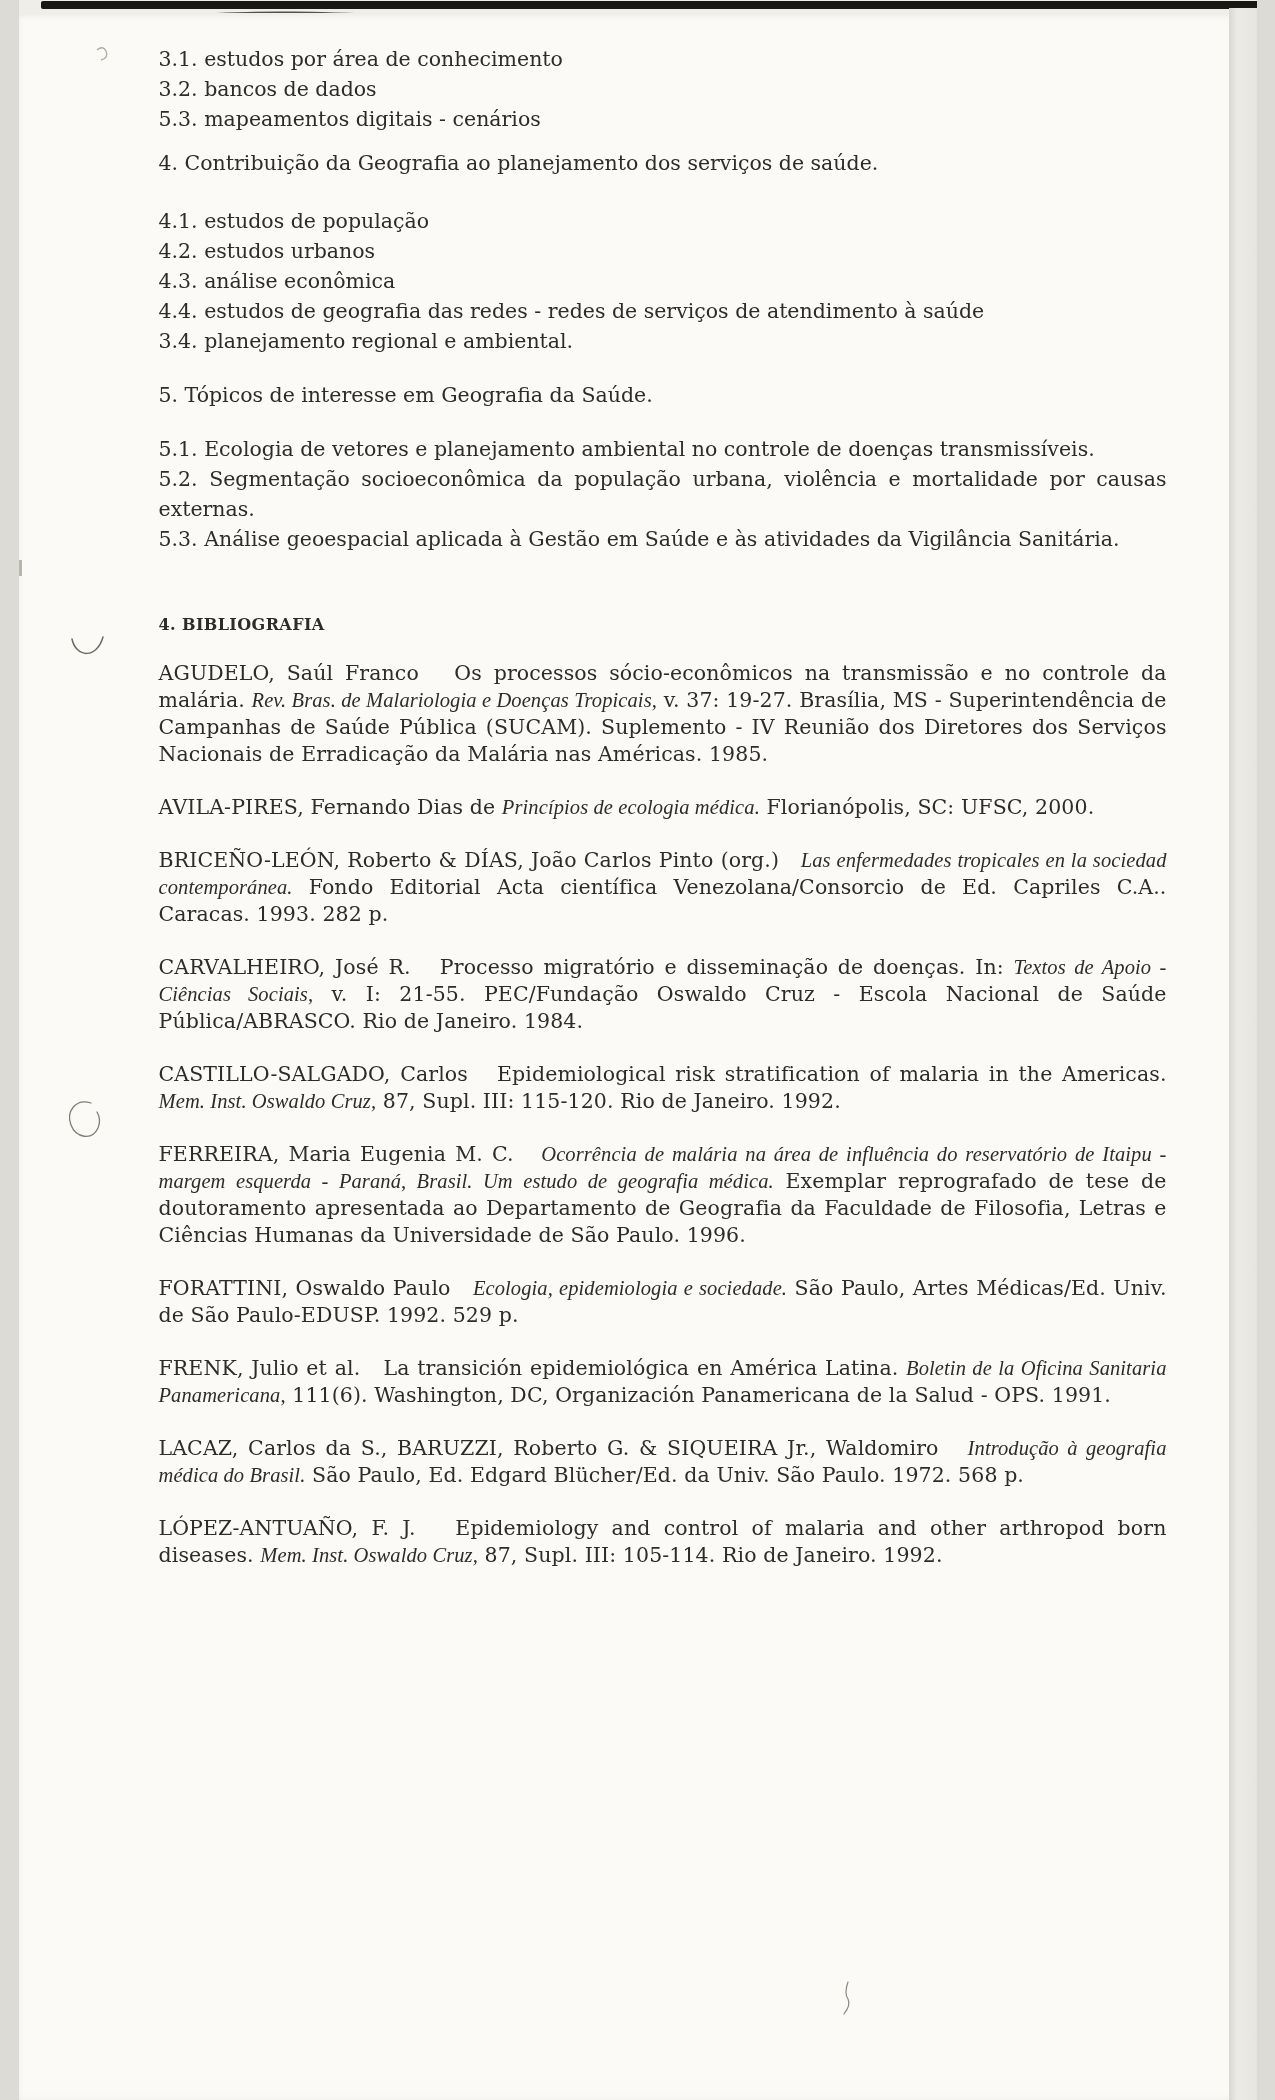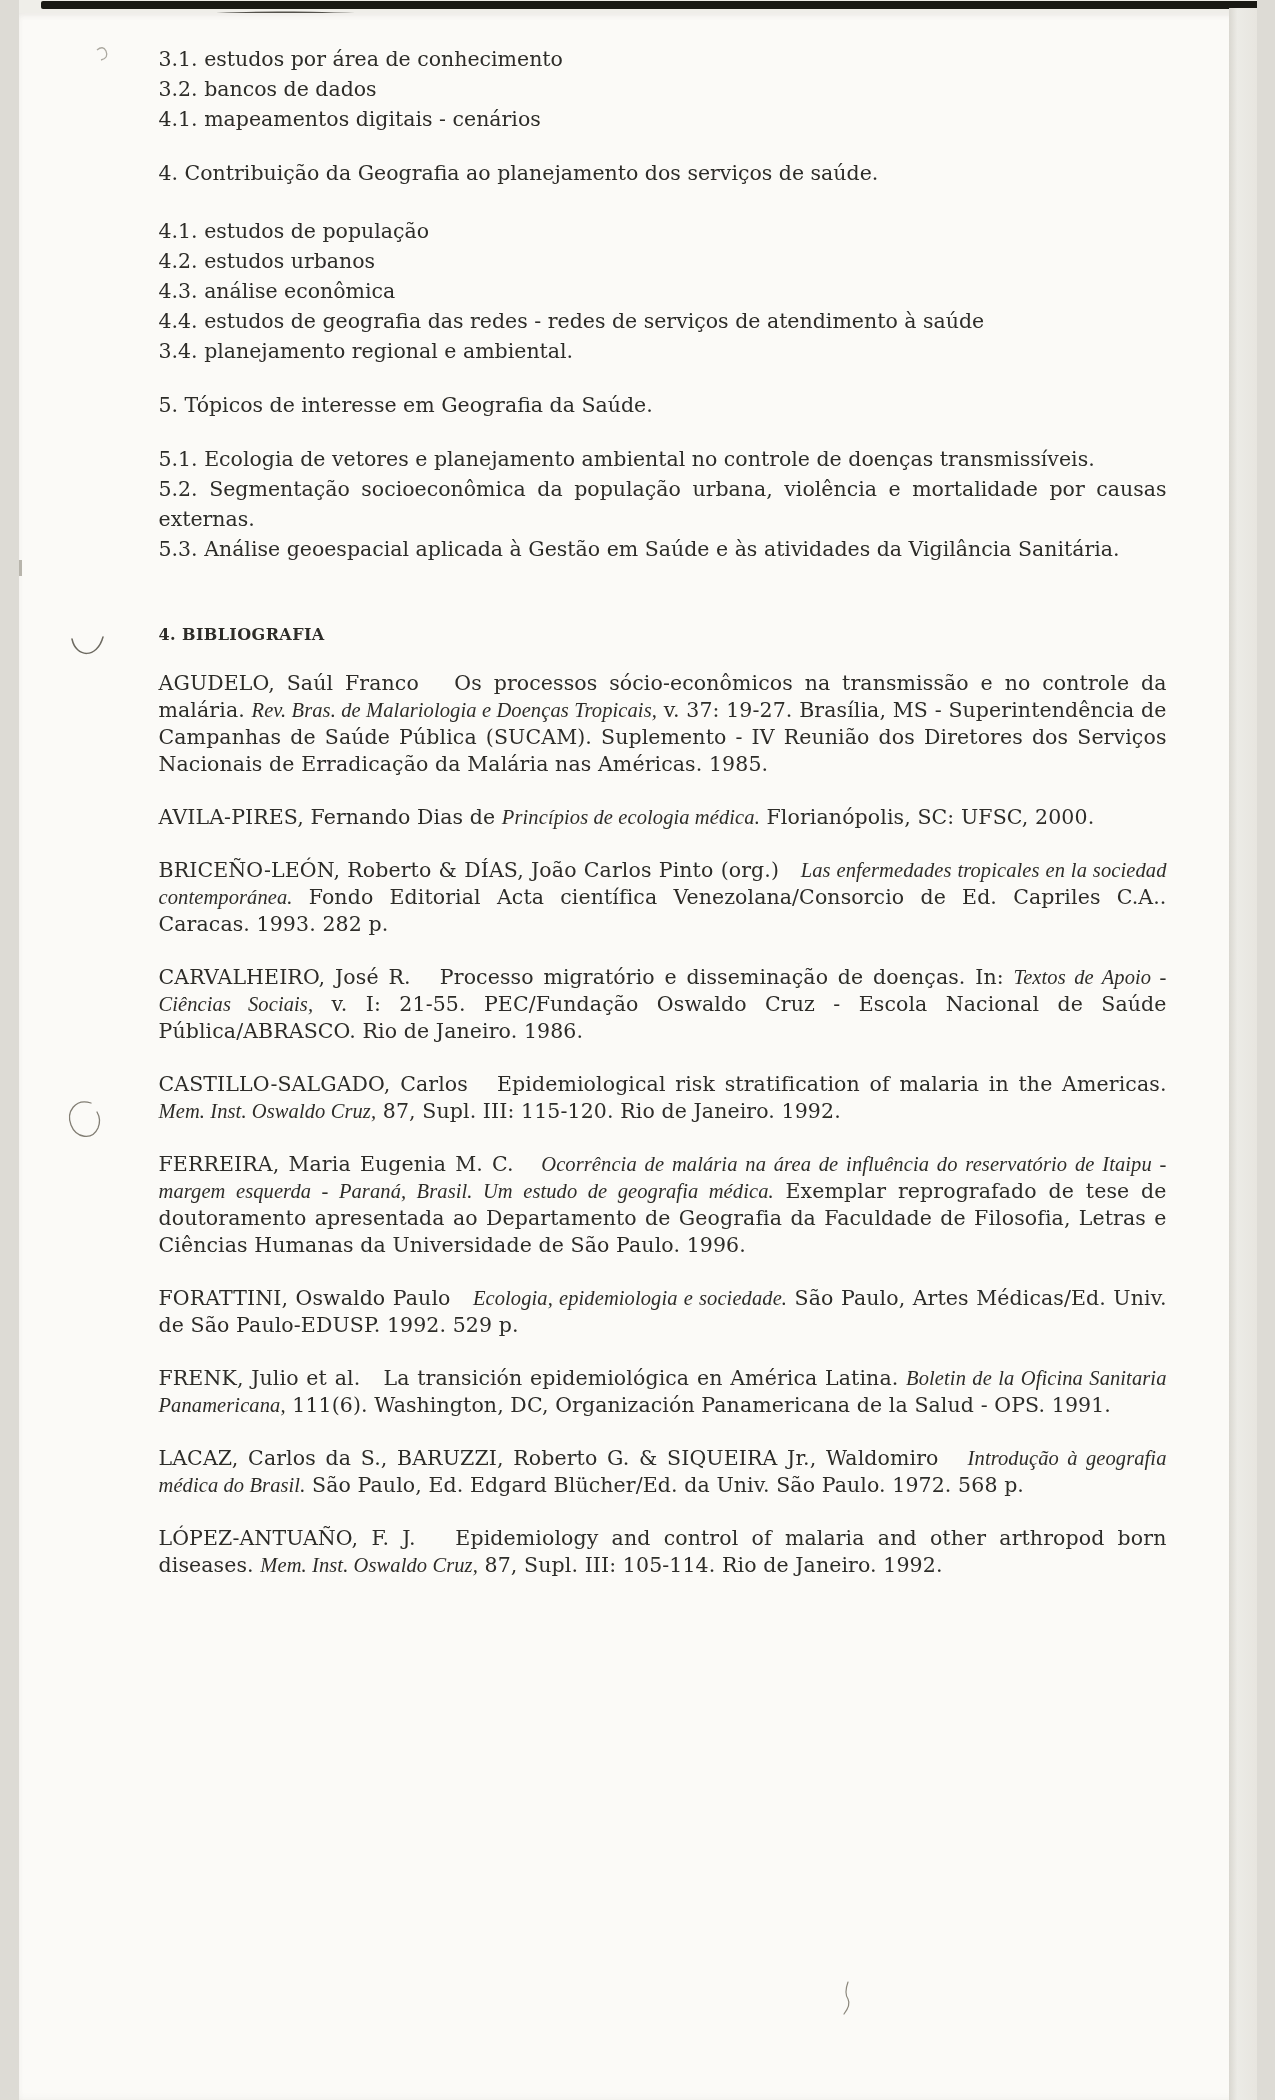--- a/index.html
+++ b/index.html
@@ -35,21 +35,21 @@
   }
 
   .content {
     position:absolute; left:140px; top:44px;
     width:1008px;
     color:#2d2c28;
     font-size:20.5px;
   }
 
   .outline-line { line-height:30px; white-space:nowrap; }
-  .sec-heading { line-height:30px; margin-top:24px; }
+  .sec-heading { line-height:30px; margin-top:14px; }
   .sec-heading.h5 { margin-top:24px; }
   .outline-block { margin-top:28px; }
   .topics { margin-top:24px; }
   .topic { line-height:30px; text-align:justify; margin:0; }
 
   .bib-heading {
     margin-top:56px;
     font-weight:700; font-size:16px; letter-spacing:.4px;
     line-height:30px;
   }
@@ -78,21 +78,21 @@
 
   <div class="paper"></div>
   <div class="right-strip"></div>
   <div class="edge-tick"></div>
 
   <div class="content">
 
     <div class="outline-block" style="margin-top:0">
       <div class="outline-line">3.1. estudos por área de conhecimento</div>
       <div class="outline-line">3.2. bancos de dados</div>
-      <div class="outline-line">4.1. mapeamentos digitais - cenários</div>
+      <div class="outline-line">5.3. mapeamentos digitais - cenários</div>
     </div>
 
     <div class="sec-heading">4. Contribuição da Geografia ao planejamento dos serviços de saúde.</div>
 
     <div class="outline-block">
       <div class="outline-line">4.1. estudos de população</div>
       <div class="outline-line">4.2. estudos urbanos</div>
       <div class="outline-line">4.3. análise econômica</div>
       <div class="outline-line">4.4. estudos de geografia das redes - redes de serviços de atendimento à saúde</div>
       <div class="outline-line">3.4. planejamento regional e ambiental.</div>
@@ -105,21 +105,21 @@
       <p class="topic">5.2. Segmentação socioeconômica da população urbana, violência e mortalidade por causas externas.</p>
       <p class="topic">5.3. Análise geoespacial aplicada à Gestão em Saúde e às atividades da Vigilância Sanitária.</p>
     </div>
 
     <div class="bib-heading">4. BIBLIOGRAFIA</div>
 
     <div class="refs">
       <p class="ref"><span>AGUDELO, Saúl Franco&nbsp;&nbsp; Os processos sócio-econômicos na transmissão e no controle da malária. </span><i>Rev. Bras. de Malariologia e Doenças Tropicais,</i><span> v. 37: 19-27. Brasília, MS - Superintendência de Campanhas de Saúde Pública (SUCAM). Suplemento - IV Reunião dos Diretores dos Serviços Nacionais de Erradicação da Malária nas Américas. 1985.</span></p>
       <p class="ref"><span>AVILA-PIRES, Fernando Dias de </span><i>Princípios de ecologia médica.</i><span> Florianópolis, SC: UFSC, 2000.</span></p>
       <p class="ref"><span>BRICEÑO-LEÓN, Roberto &amp; DÍAS, João Carlos Pinto (org.)&nbsp;&nbsp; </span><i>Las enfermedades tropicales en la sociedad contemporánea.</i><span> Fondo Editorial Acta científica Venezolana/Consorcio de Ed. Capriles C.A.. Caracas. 1993. 282 p.</span></p>
-      <p class="ref"><span>CARVALHEIRO, José R.&nbsp;&nbsp; Processo migratório e disseminação de doenças. In: </span><i>Textos de Apoio - Ciências Sociais,</i><span> v. I: 21-55. PEC/Fundação Oswaldo Cruz - Escola Nacional de Saúde Pública/ABRASCO. Rio de Janeiro. 1986.</span></p>
+      <p class="ref"><span>CARVALHEIRO, José R.&nbsp;&nbsp; Processo migratório e disseminação de doenças. In: </span><i>Textos de Apoio - Ciências Sociais,</i><span> v. I: 21-55. PEC/Fundação Oswaldo Cruz - Escola Nacional de Saúde Pública/ABRASCO. Rio de Janeiro. 1984.</span></p>
       <p class="ref"><span>CASTILLO-SALGADO, Carlos&nbsp;&nbsp; Epidemiological risk stratification of malaria in the Americas. </span><i>Mem. Inst. Oswaldo Cruz,</i><span> 87, Supl. III: 115-120. Rio de Janeiro. 1992.</span></p>
       <p class="ref"><span>FERREIRA, Maria Eugenia M. C.&nbsp;&nbsp; </span><i>Ocorrência de malária na área de influência do reservatório de Itaipu - margem esquerda - Paraná, Brasil. Um estudo de geografia médica.</i><span> Exemplar reprografado de tese de doutoramento apresentada ao Departamento de Geografia da Faculdade de Filosofia, Letras e Ciências Humanas da Universidade de São Paulo. 1996.</span></p>
       <p class="ref"><span>FORATTINI, Oswaldo Paulo&nbsp;&nbsp; </span><i>Ecologia, epidemiologia e sociedade.</i><span> São Paulo, Artes Médicas/Ed. Univ. de São Paulo-EDUSP. 1992. 529 p.</span></p>
       <p class="ref"><span>FRENK, Julio et al.&nbsp;&nbsp; La transición epidemiológica en América Latina. </span><i>Boletin de la Oficina Sanitaria Panamericana,</i><span> 111(6). Washington, DC, Organización Panamericana de la Salud - OPS. 1991.</span></p>
       <p class="ref"><span>LACAZ, Carlos da S., BARUZZI, Roberto G. &amp; SIQUEIRA Jr., Waldomiro&nbsp;&nbsp; </span><i>Introdução à geografia médica do Brasil.</i><span> São Paulo, Ed. Edgard Blücher/Ed. da Univ. São Paulo. 1972. 568 p.</span></p>
       <p class="ref"><span>LÓPEZ-ANTUAÑO, F. J.&nbsp;&nbsp; Epidemiology and control of malaria and other arthropod born diseases. </span><i>Mem. Inst. Oswaldo Cruz,</i><span> 87, Supl. III: 105-114. Rio de Janeiro. 1992.</span></p>
     </div>
   </div>
 
   <svg class="marks" width="1275" height="2100" viewBox="0 0 1275 2100">

